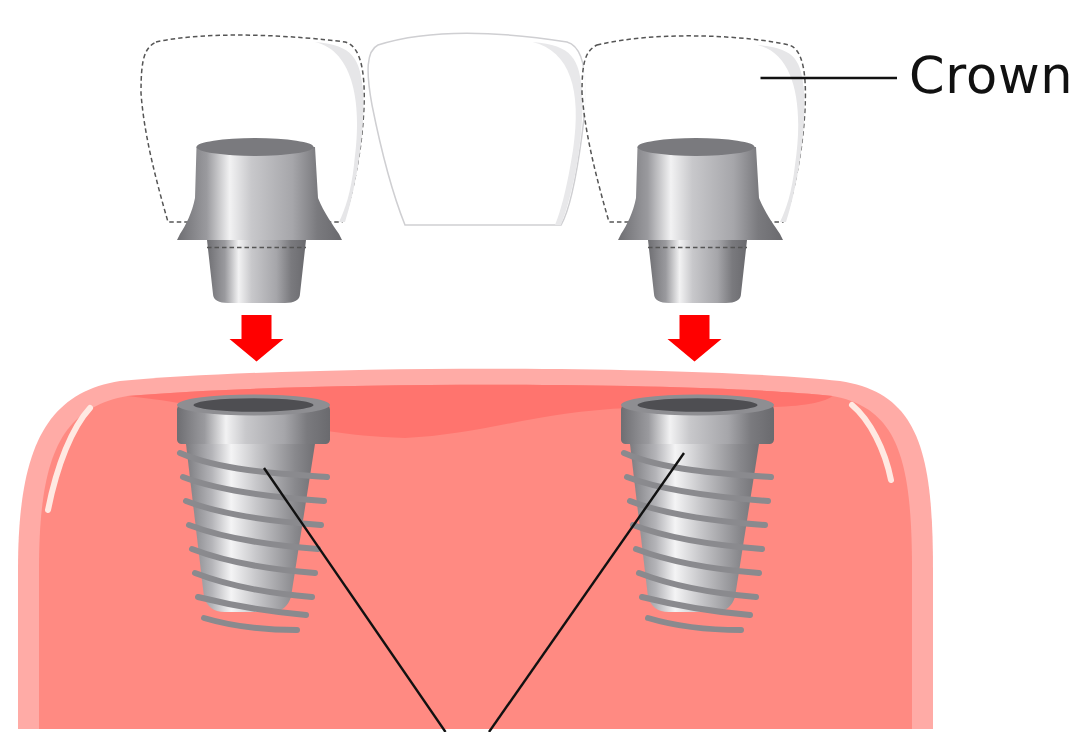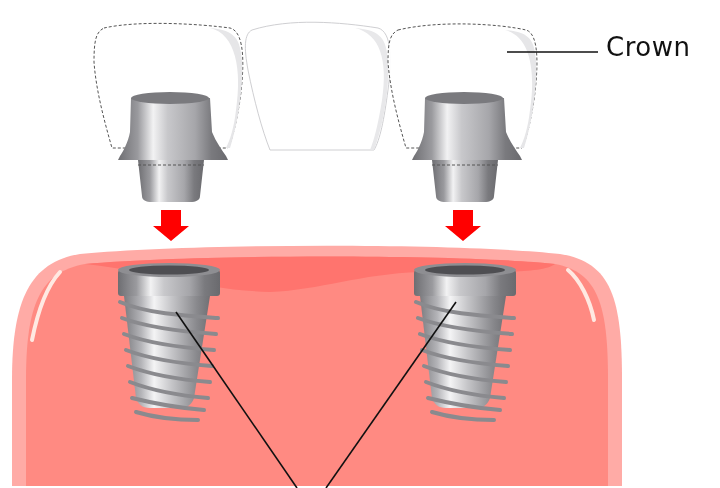--- a/index.html
+++ b/index.html
@@ -1,18 +1,18 @@
 <!DOCTYPE html>
 <html><head>
 <meta charset="utf-8">
 <style>
   html,body{margin:0;padding:0;background:#ffffff;}
   body{width:720px;height:488px;overflow:hidden;position:relative;font-family:"DejaVu Sans","Liberation Sans",sans-serif;}
   #stage{position:absolute;left:0;top:0;width:720px;height:488px;}
-  .label{position:absolute;font-size:26px;color:#111;letter-spacing:0.5px;line-height:1;}
+  .label{position:absolute;font-size:34px;color:#111;letter-spacing:0.5px;line-height:1;}
 </style>
 </head>
 <body>
 
 <div id="stage">
 <svg width="720" height="488" viewBox="0 0 720 488" xmlns="http://www.w3.org/2000/svg">
   <defs>
     <linearGradient id="metal" x1="0" x2="1" y1="0" y2="0">
       <stop offset="0" stop-color="#6e6e72"></stop>
       <stop offset="0.18" stop-color="#9a9a9e"></stop>

